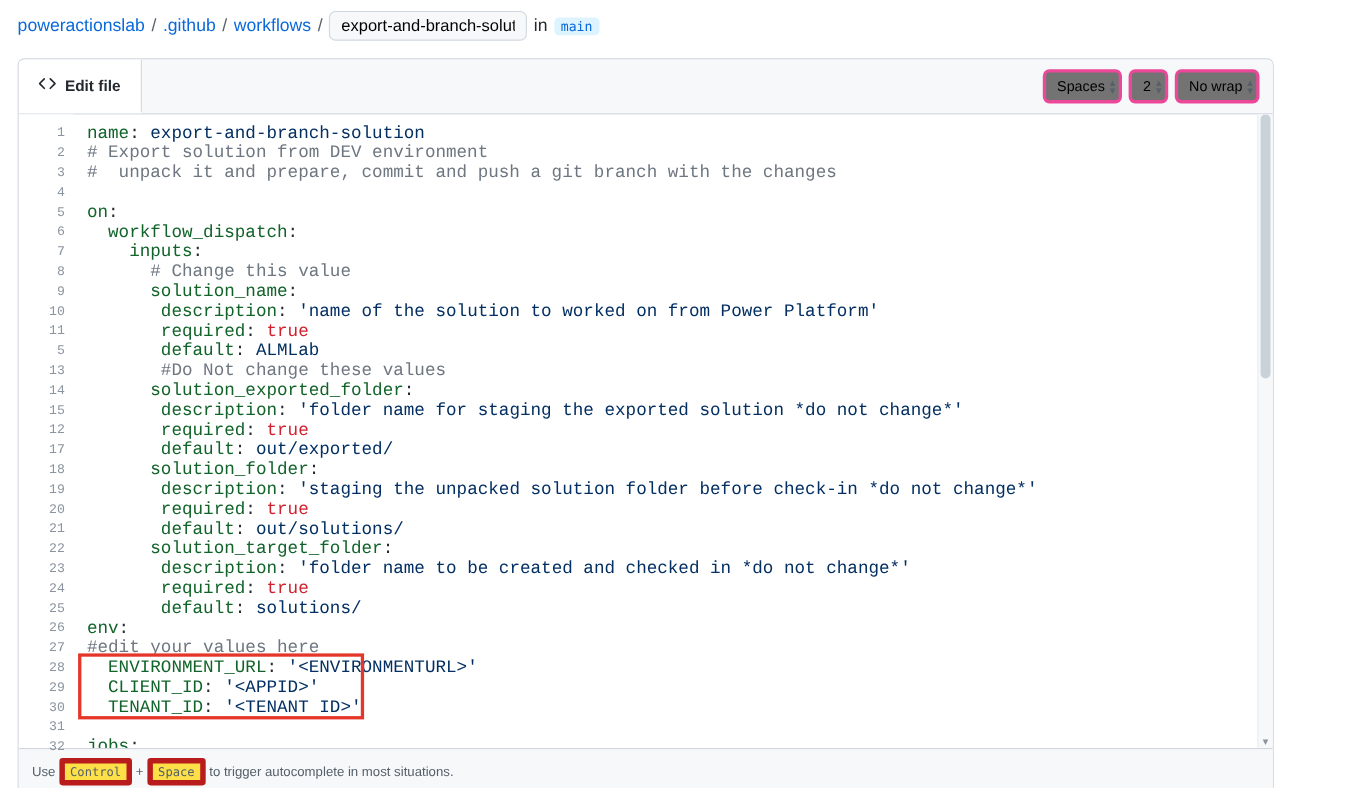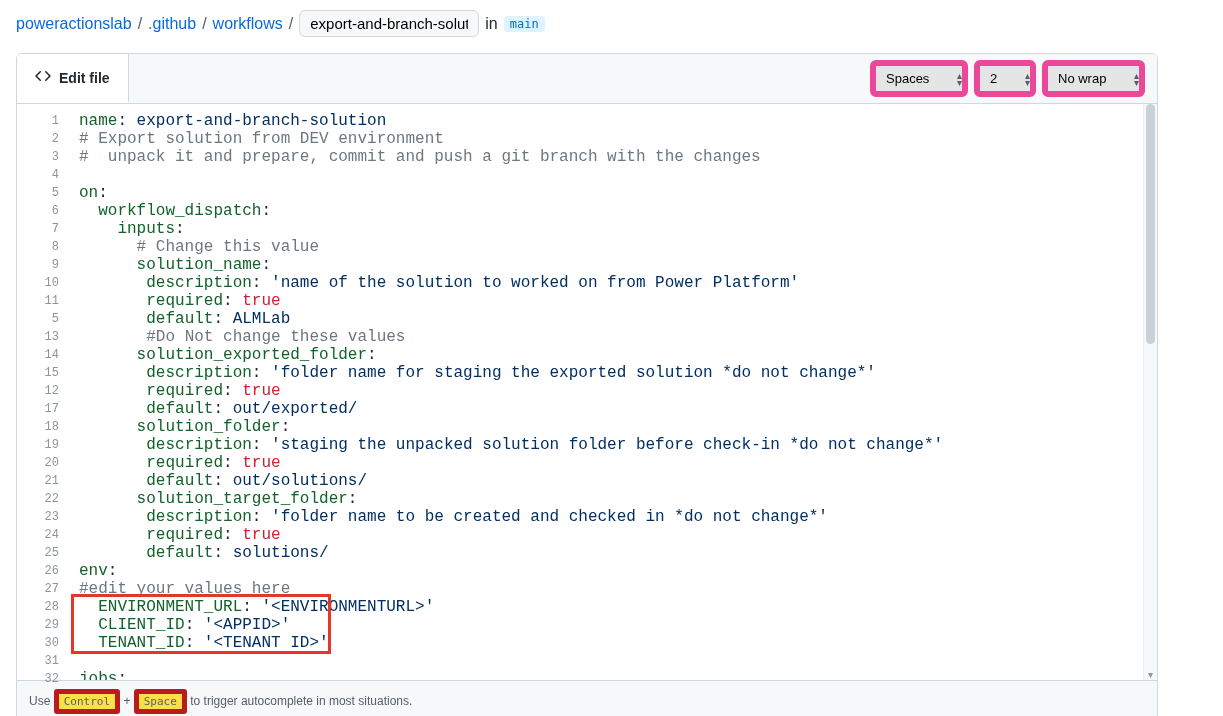--- a/index.html
+++ b/index.html
@@ -16,21 +16,21 @@
 
 
 .editor-box { border: 1px solid #d0d7de; border-radius: 6px; overflow: hidden; }
 .tabs-bar { display: flex; justify-content: space-between; align-items: center; background: #f6f8fa; border-bottom: 1px solid #d0d7de; }
 .tabs-left { display: flex; flex-direction: column; }
 .tab { display: flex; align-items: center; gap: 8px; padding: 14px 18px; font-size: 14px; color: #57606a; border-right: 1px solid #d0d7de; cursor: pointer; }
 .tab.active { background: #fff; border-bottom: 2px solid transparent; color: #24292f; font-weight: 600; }
 .tab svg { width: 16px; height: 16px; fill: currentColor; }
 .tabs-right { display: flex; gap: 6px; padding: 0 12px; }
 .sel { position: relative; }
-.sel select, .sel input { border: 6px solid #ec4899; border-radius: 6px; background: #e5e5e5; padding: 5px 32px 5px 10px; font-size: 13px; appearance: none; }
+.sel select, .sel input { border: 3px solid #ec4899; border-radius: 6px; background: #737373; padding: 5px 12px 5px 10px; font-size: 13px; appearance: none; }
 .sel .arrows { position: absolute; right: 6px; top: 50%; transform: translateY(-50%); pointer-events: none; font-size: 10px; line-height: 7px; color: #57606a; }
 .sel .arrows span { display: block; }
 
 
 .code-wrap { display: flex; position: relative; height: 576px; }
 .gutter { width: 50px; text-align: right; padding: 8px 8px 8px 0; color: #8c959f; font-family: ui-monospace, SFMono-Regular, Consolas, "Liberation Mono", monospace; font-size: 12px; line-height: 18px; user-select: none; background: #fff; }
 .gutter div { height: 18px; }
 .code { flex: 1; padding: 8px 0 8px 12px; font-family: ui-monospace, SFMono-Regular, Consolas, "Liberation Mono", monospace; font-size: 16px; line-height: 18px; white-space: pre; overflow: hidden; position: relative; }
 .code .line { height: 18px; }
 .tok-key { color: #116329; }

